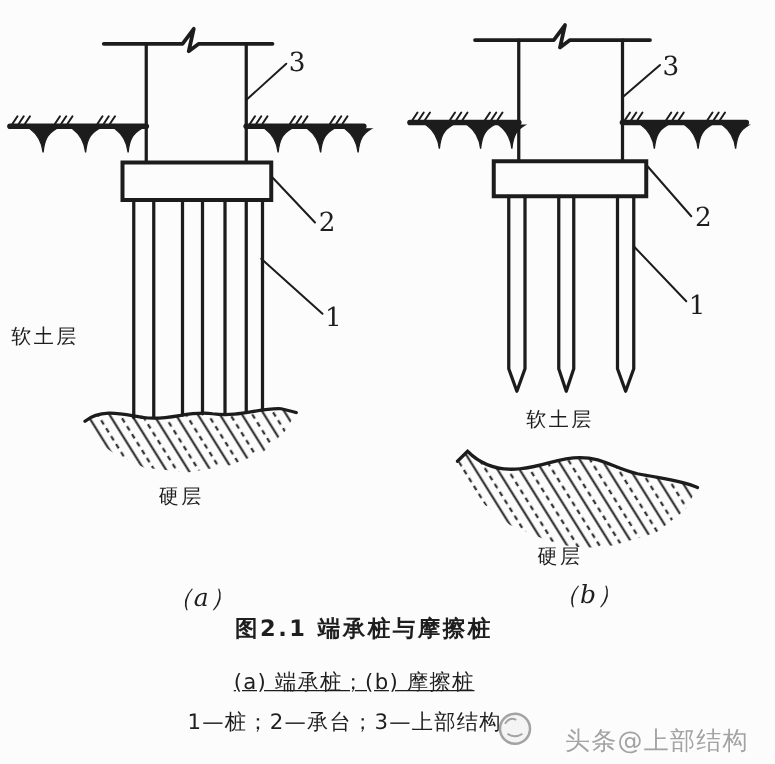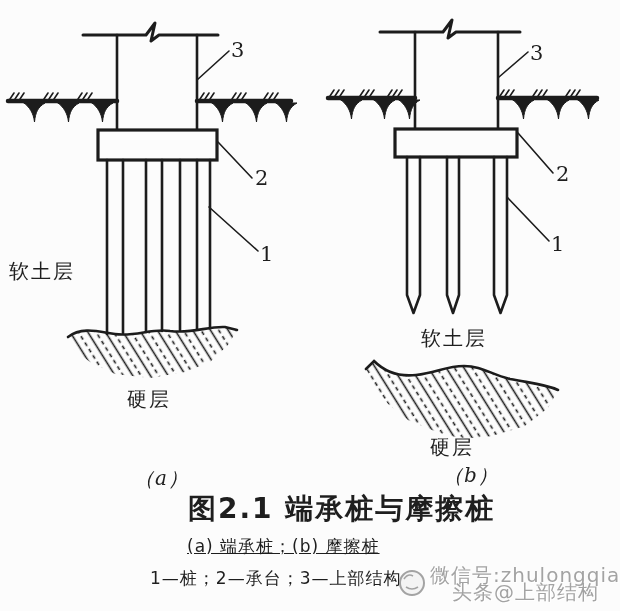--- a/index.html
+++ b/index.html
@@ -12,37 +12,37 @@
   }
   .drawing{position:absolute;left:0;top:0;}
   .lbl{
     position:absolute;
     color:#1e1e1e;
     white-space:nowrap;
     line-height:1.1;
   }
   .cjk{
     font-family:"DejaVu Sans", sans-serif;
-    font-size:20px;
+    font-size:16px;
     letter-spacing:2px;
   }
   .panel-letter{
     font-family:"DejaVu Serif", serif;
     font-style:italic;
     font-size:20px;
     letter-spacing:1px;
   }
   .callout-num{
     font-family:"DejaVu Serif", serif;
     font-size:21px;
   }
   .cap-title{
     font-family:"DejaVu Sans", sans-serif;
     font-weight:bold;
-    font-size:28px;
+    font-size:18px;
     letter-spacing:2px;
   }
   .cap-sub{
     font-family:"DejaVu Sans", sans-serif;
     font-size:17px;
     letter-spacing:1px;
     text-decoration:underline;
   }
   .cap-legend{
     font-family:"DejaVu Sans", sans-serif;
@@ -198,16 +198,15 @@
   <div class="lbl callout-num" style="left:551px;top:233px;">1</div>
 
   <div class="lbl cap-title" style="left:188px;top:494px;">图2.1 端承桩与摩擦桩</div>
   <div class="lbl cap-sub" style="left:187px;top:537px;">(a) 端承桩；(b) 摩擦桩</div>
   <div class="lbl cap-legend" style="left:150px;top:569px;">1—桩；2—承台；3—上部结构</div>
 
   <svg class="wm-icon" style="left:396px;top:567px;" width="32" height="32" viewBox="0 0 32 32">
     <circle cx="16" cy="16" r="12" fill="#f4f4f4" stroke="#a3a3a3" stroke-width="2"></circle>
     <path d="M8,12 Q12,6 17,9 M10,20 Q16,24 22,20" fill="none" stroke="#a3a3a3" stroke-width="1.6"></path>
   </svg>
-  <div class="lbl watermark" style="left:430px;top:564px;">微信号:zhulongqia</div>
   <div class="lbl watermark" style="left:452px;top:581px;">头条@上部结构</div>
 
 </div>
 
 </body></html>

